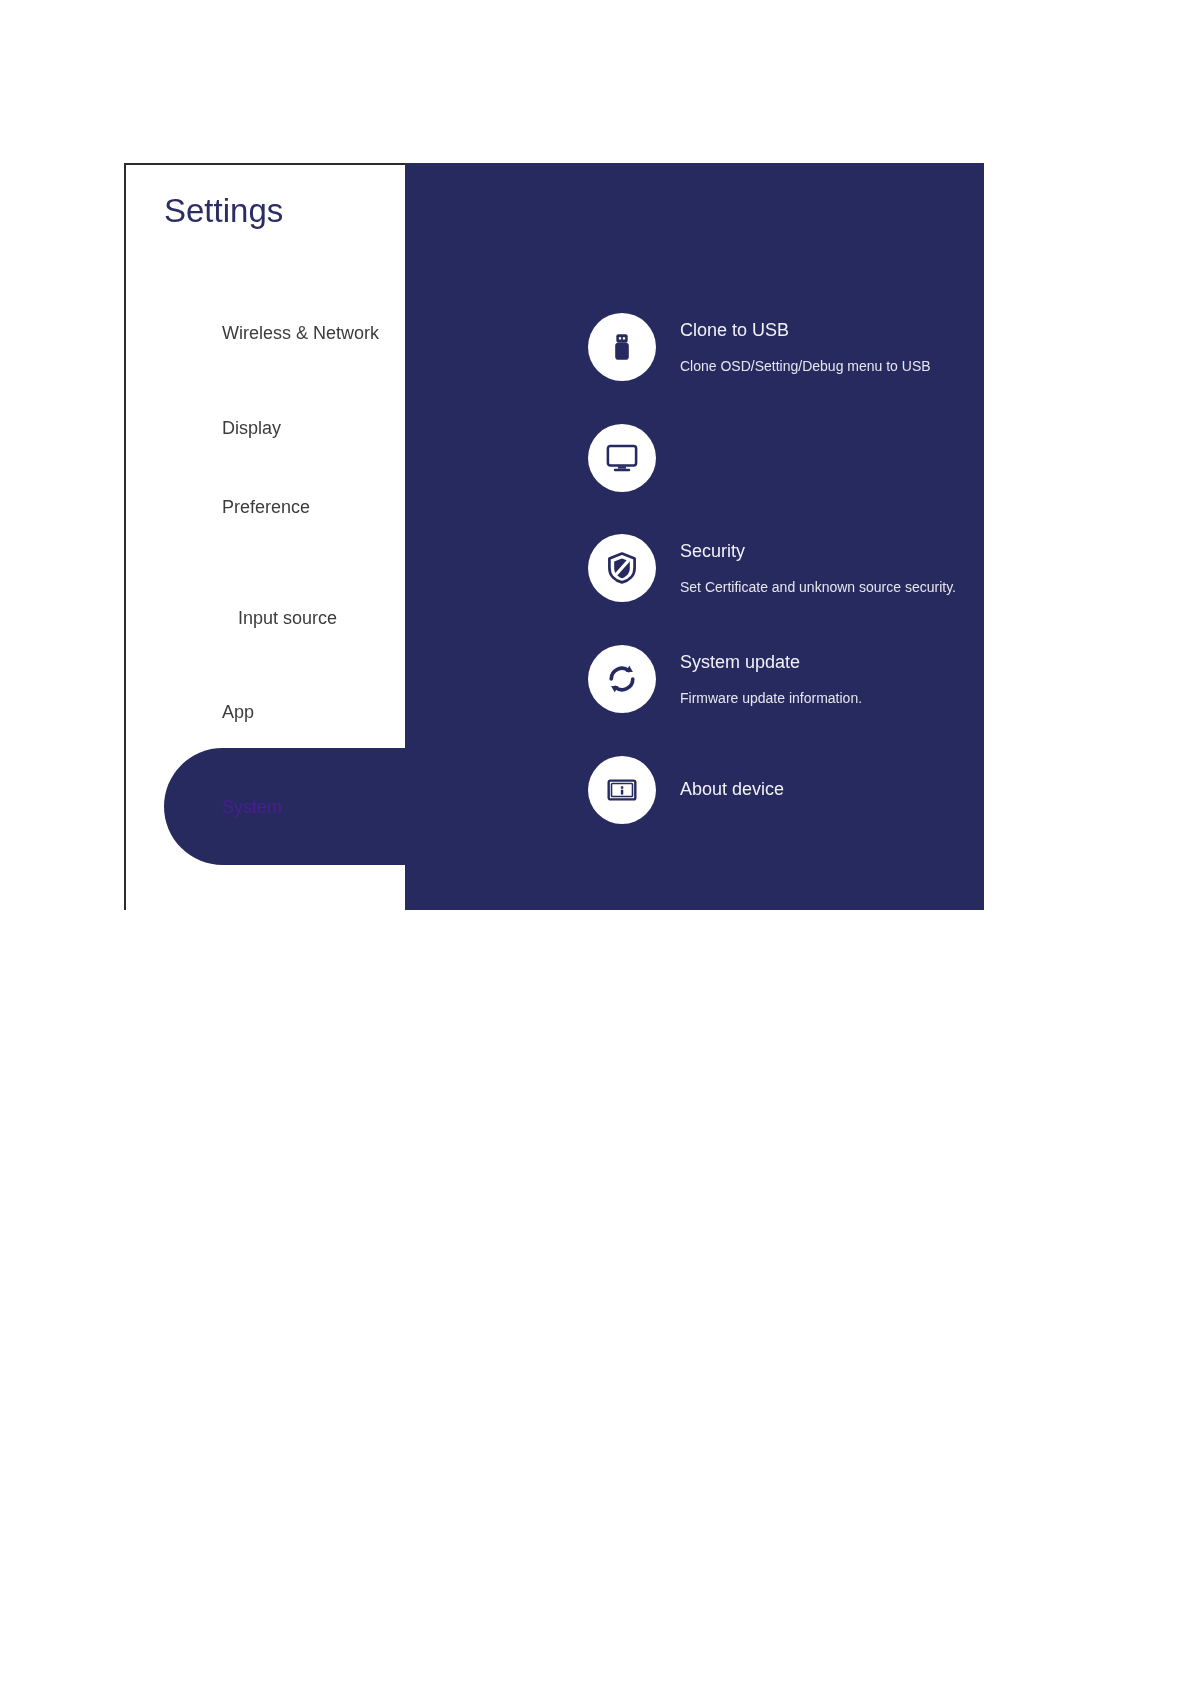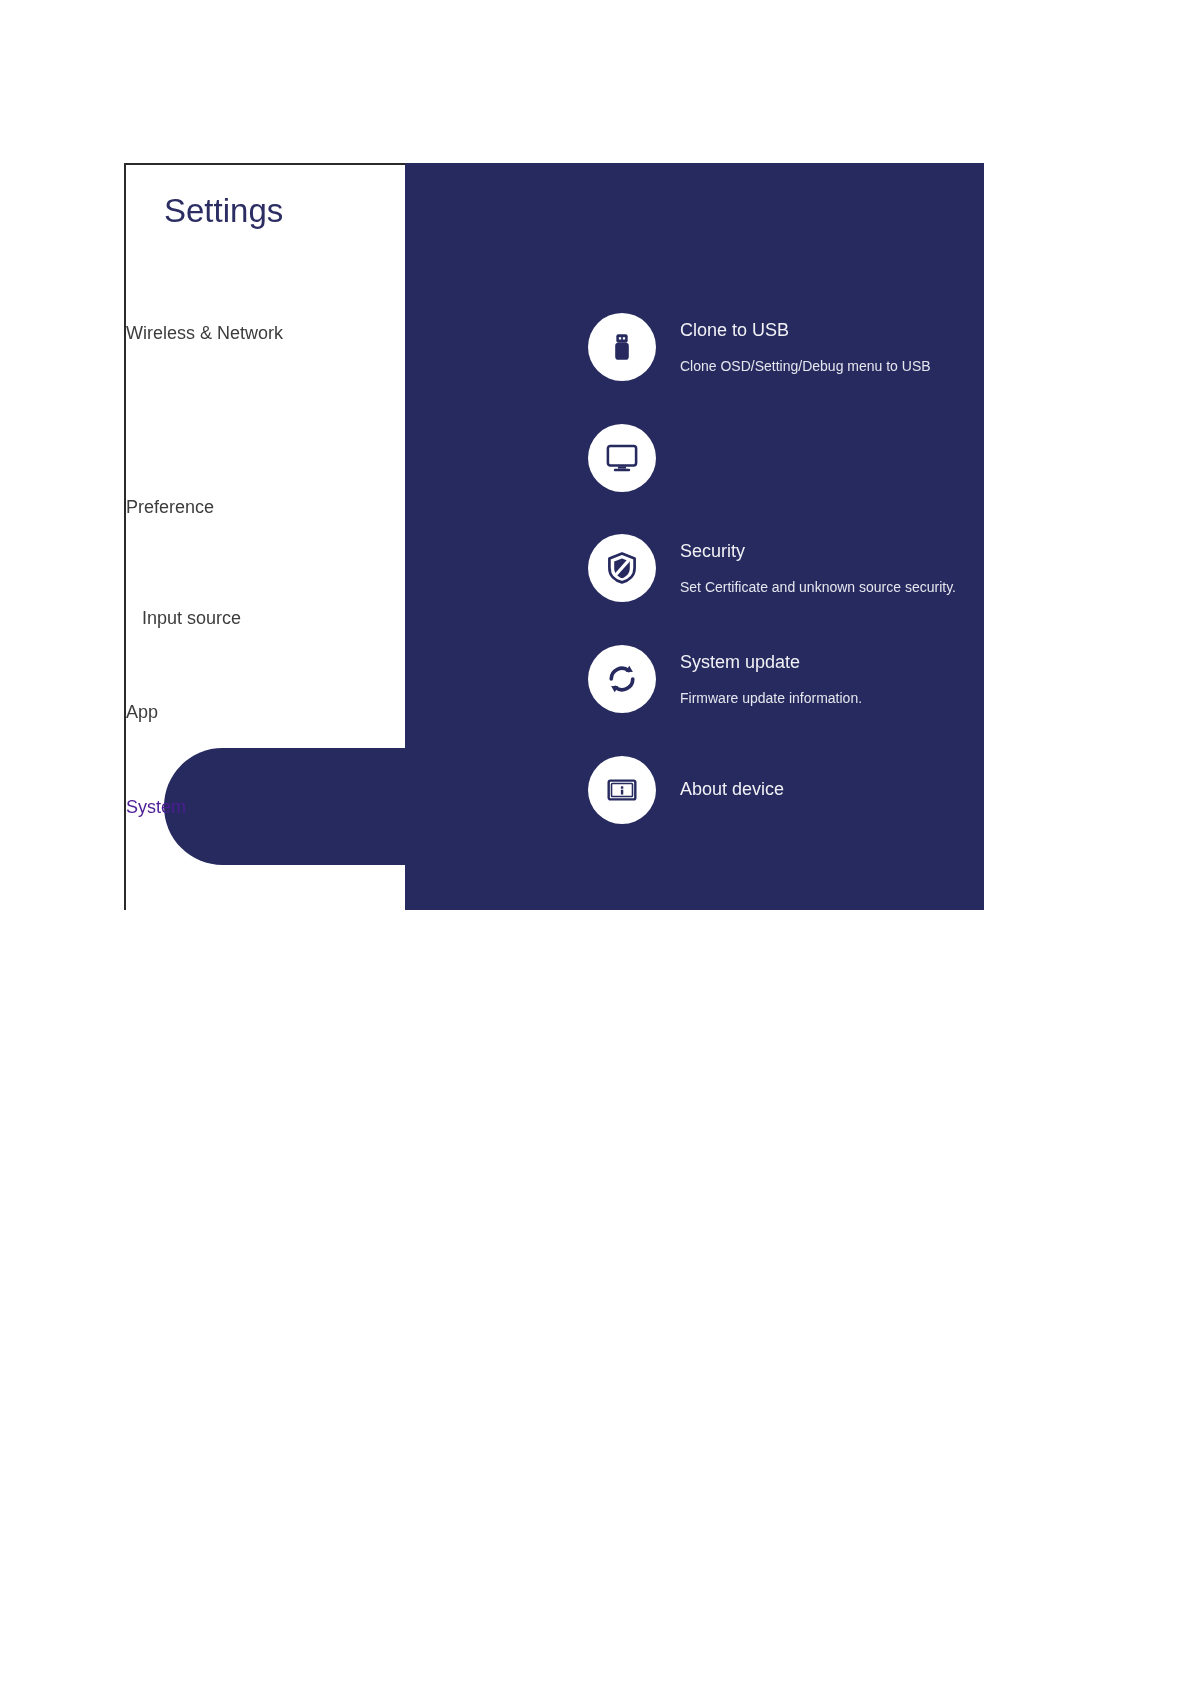--- a/index.html
+++ b/index.html
@@ -73,20 +73,21 @@
   }
 
   .nav-item {
     position: absolute;
     left: 0;
     width: 281px;
     height: 60px;
     display: flex;
     align-items: center;
     box-sizing: border-box;
+    padding-left: 96px;
     font-size: 18px;
     color: #3c3c3c;
     white-space: nowrap;
     z-index: 3;
   }
   .nav-item.selected {
     color: #4c1d95;
   }
 
   
@@ -164,20 +165,23 @@
     <div id="sidebar-top-white"></div>
     <div id="sidebar-bottom-white"></div>
 
     <div id="active-pill"></div>
 
     <div id="settings-title">Settings</div>
 
     <div class="nav-item" style="top:138px;">
       <span>Wireless &amp; Network</span>
     </div>
+    <div class="nav-item" style="top:233px;">
+      <span>Display</span>
+    </div>
     <div class="nav-item" style="top:312px;">
       <span>Preference</span>
     </div>
     <div class="nav-item" style="top:423px;margin-left:16px;">
       <span>Input source</span>
     </div>
     <div class="nav-item" style="top:517px;">
       <span>App</span>
     </div>
     <div class="nav-item selected" style="top:612px;">

